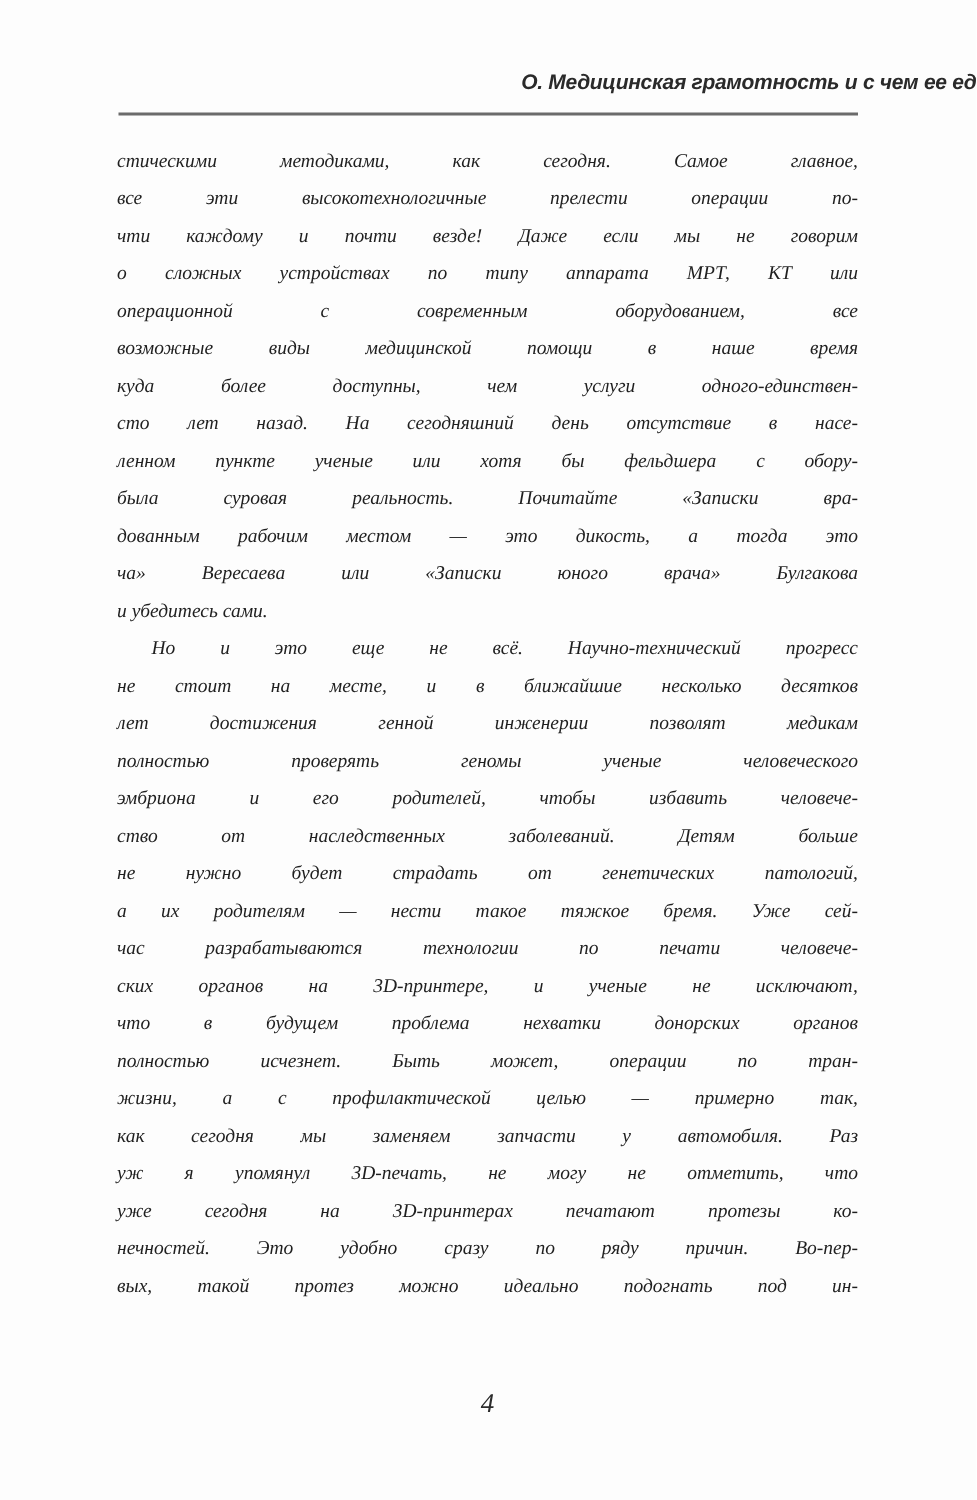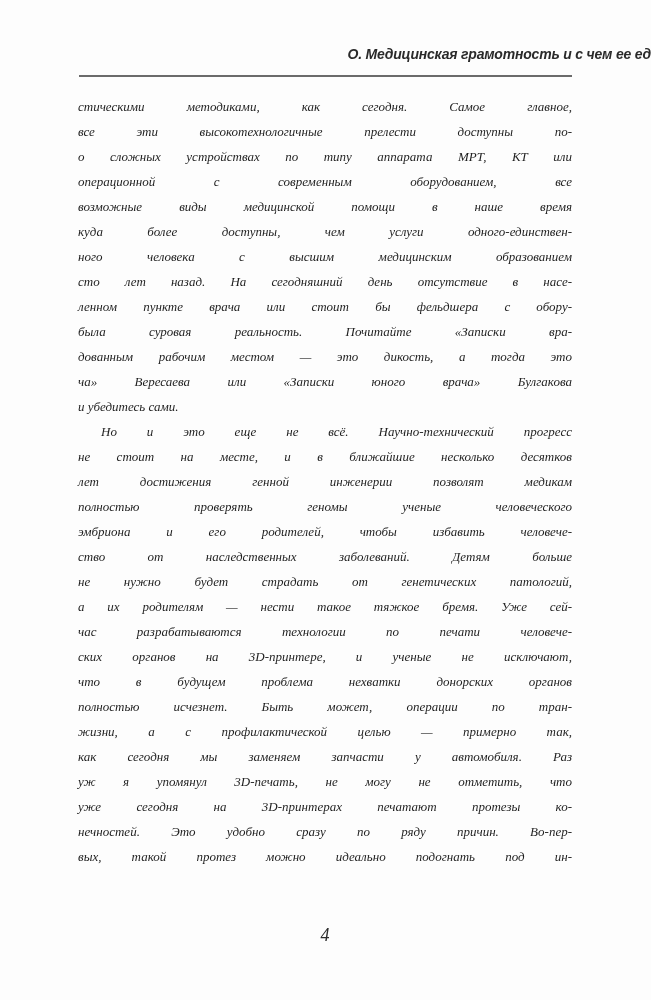--- a/index.html
+++ b/index.html
@@ -67,28 +67,28 @@
   }
 </style>
 </head>
 <body>
 
 <div class="page">
   <div class="running-header">О. Медицинская грамотность и с чем ее ед</div>
   <div class="header-rule"></div>
   <div class="page-text" id="page-text">
       <div class="line">стическими методиками, как сегодня. Самое главное,</div>
-      <div class="line">все эти высокотехнологичные прелести доступны по-</div>
+      <div class="line">все эти высокотехнологичные прелести операции по-</div>
+      <div class="line">чти каждому и почти везде! Даже если мы не говорим</div>
       <div class="line">о сложных устройствах по типу аппарата МРТ, КТ или</div>
       <div class="line">операционной с современным оборудованием, все</div>
       <div class="line">возможные виды медицинской помощи в наше время</div>
       <div class="line">куда более доступны, чем услуги одного-единствен-</div>
-      <div class="line">ного человека с высшим медицинским образованием</div>
       <div class="line">сто лет назад. На сегодняшний день отсутствие в насе-</div>
-      <div class="line">ленном пункте врача или стоит бы фельдшера с обору-</div>
+      <div class="line">ленном пункте ученые или хотя бы фельдшера с обору-</div>
       <div class="line">была суровая реальность. Почитайте «Записки вра-</div>
       <div class="line">дованным рабочим местом — это дикость, а тогда это</div>
       <div class="line">ча» Вересаева или «Записки юного врача» Булгакова</div>
       <div class="line no-justify">и убедитесь сами.</div>
       <div class="line indent">Но и это еще не всё. Научно-технический прогресс</div>
       <div class="line">не стоит на месте, и в ближайшие несколько десятков</div>
       <div class="line">лет достижения генной инженерии позволят медикам</div>
       <div class="line">полностью проверять геномы ученые человеческого</div>
       <div class="line">эмбриона и его родителей, чтобы избавить человече-</div>
       <div class="line">ство от наследственных заболеваний. Детям больше</div>

